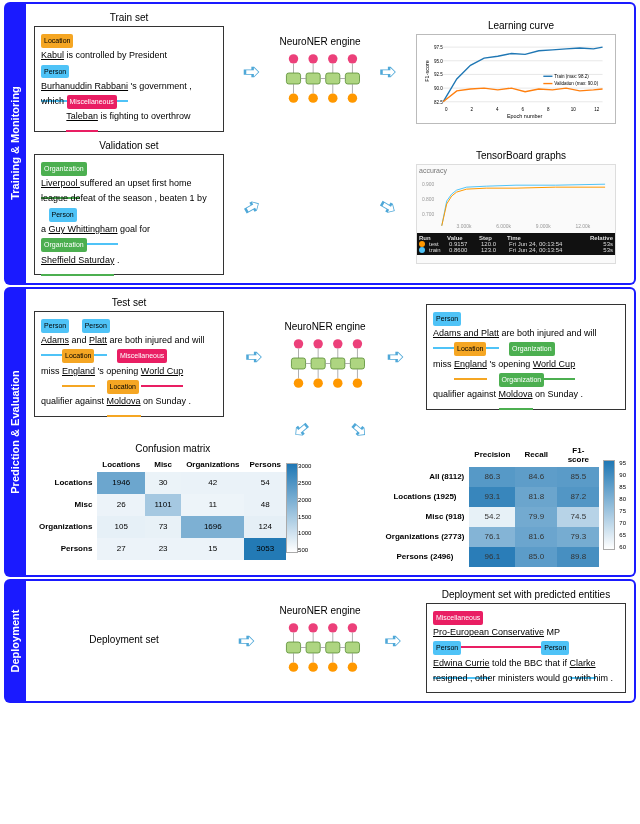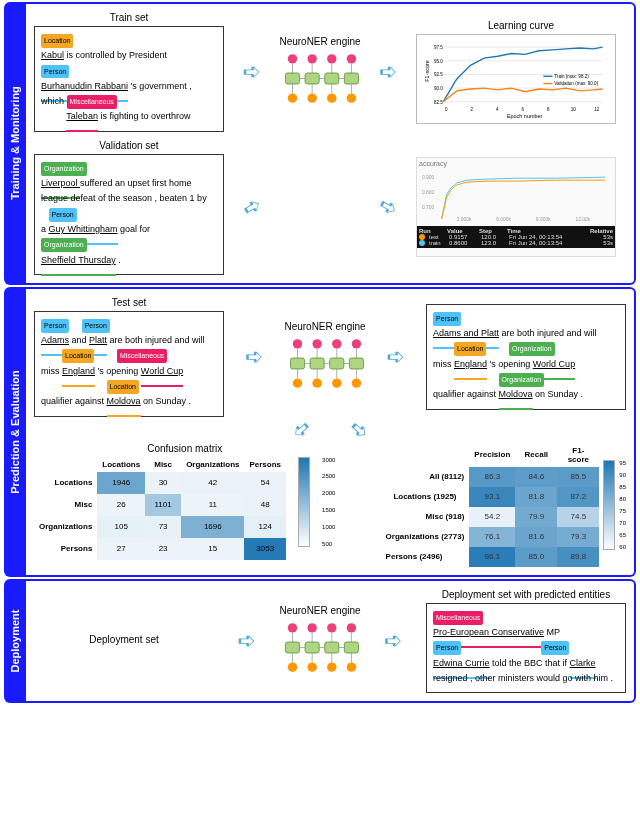--- a/index.html
+++ b/index.html
@@ -13,21 +13,21 @@
 .tag { font-size: 7px; padding: 1px 3px; border-radius: 2px; display: inline-block; }
 .tag-loc { background: #f5a623; color: #000; }
 .tag-per { background: #4fc3f7; color: #000; }
 .tag-misc { background: #e91e63; color: #fff; }
 .tag-org { background: #4caf50; color: #fff; }
 .ent { border-bottom: 2px solid; padding-bottom: 9px; text-decoration: underline; }
 .ent-loc { border-color: #f5a623; }
 .ent-per { border-color: #4fc3f7; }
 .ent-misc { border-color: #e91e63; }
 .ent-org { border-color: #4caf50; }
-.engine { text-align: center; }
+.engine { text-align: right; }
 .engine-label { font-size: 10px; margin-bottom: 4px; }
 .engine-svg { width: 80px; height: 55px; }
 .arrow { color: #4fa8d8; font-size: 22px; display: inline-flex; align-items: center; justify-content: center; }
 .row { display: flex; align-items: center; justify-content: space-between; gap: 4px; }
 .col { flex: 1; }
 .chart-box { border: 1px solid #bbb; background: #fff; padding: 3px; height: 90px; position: relative; width: 200px; }
 .tb-box { background: #fafafa; height: 100px; position: relative; overflow: hidden; border: 1px solid #ddd; width: 200px; }
 .matrix-table { border-collapse: collapse; font-size: 8px; }
 .matrix-table td, .matrix-table th { padding: 3px 5px; text-align: center; }
 .mat-cell { width: 36px; height: 22px; }
@@ -141,28 +141,29 @@
     <div class="row" style="margin-top:8px">
 
       <div class="col" style="max-width:190px">
         <div class="panel-title">Validation set</div>
         <div class="text-box">
           <span class="tag tag-org">Organization</span><br>
           <span class="ent ent-org"> Liverpool </span><span> suffered an upset first home league defeat of the season , beaten 1 by</span><br>
           <span style="visibility:hidden">a </span><span class="tag tag-per">Person</span><br>
           <span>a </span><span class="ent ent-per">Guy Whittingham</span><span> goal for</span><br>
           <span class="tag tag-org">Organization</span><br>
-          <span class="ent ent-org">Sheffield Thursday</span><span> .</span>
+          <span class="ent ent-org">Sheffield Saturday</span><span> .</span>
         </div>
       </div>
       <div class="arrow" style="transform:rotate(-30deg)">➪</div>
       <div style="width:80px"></div>
       <div class="arrow" style="transform:rotate(30deg)">➪</div>
 
       <div class="col" style="max-width:210px">
+        <div class="panel-title">TensorBoard graphs</div>
         <div class="tb-box">
           <div style="font-size:7px;color:#777;padding:2px">accuracy</div>
           <svg width="100%" height="55" viewBox="0 0 200 55">
             <text x="5" y="10" font-size="5" fill="#999">0.900</text>
               <text x="5" y="25" font-size="5" fill="#999">0.800</text>
               <text x="5" y="40" font-size="5" fill="#999">0.700</text>
             <polyline fill="none" stroke="#4fc3f7" stroke-width="1" points="25,50 30,25 35,18 40,14 50,11 70,10 100,9 140,9 190,8"></polyline>
             <polyline fill="none" stroke="#ff9800" stroke-width="1" points="25,50 30,28 35,20 40,16 50,13 70,12 100,12 140,11 190,11"></polyline>
             <text x="40" y="52" font-size="5" fill="#999">3.000k</text>
               <text x="80" y="52" font-size="5" fill="#999">6.000k</text>
@@ -272,21 +273,21 @@
     </div>
 
     <div class="row" style="justify-content:center;gap:40px">
       <div class="arrow" style="transform:rotate(140deg)">➪</div>
       <div class="arrow" style="transform:rotate(40deg)">➪</div>
     </div>
 
     <div class="row" style="align-items:flex-start;gap:10px">
       <div>
         <div class="panel-title">Confusion matrix</div>
-        <div style="display:flex;gap:12px;align-items:flex-start">
+        <div style="display:flex;gap:0;align-items:center">
           <table class="matrix-table" id="conf-matrix">
               <tbody>
                 <tr>
                   <th></th>
                   <th>Locations</th>
                   <th>Misc</th>
                   <th>Organizations</th>
                   <th>Persons</th>
                 </tr>
                 <tr>
@@ -360,21 +361,21 @@
                   <td class="rep-cell" style="background:rgba(31,119,180,0.6241666666666668)">79.9</td>
                   <td class="rep-cell" style="background:rgba(31,119,180,0.32261904761904764)">74.5</td>
                 </tr>
                 <tr>
                   <th style="text-align:right">Organizations (2773)</th>
                   <td class="rep-cell" style="background:rgba(31,119,180,0.5472619047619047)">76.1</td>
                   <td class="rep-cell" style="background:rgba(31,119,180,0.6585714285714285)">81.6</td>
                   <td class="rep-cell" style="background:rgba(31,119,180,0.6120238095238094)">79.3</td>
                 </tr>
                 <tr>
-                  <th style="text-align:left">Persons (2496)</th>
+                  <th style="text-align:center">Persons (2496)</th>
                   <td class="rep-cell" style="background:rgba(31,119,180,0.9520238095238093)">96.1</td>
                   <td class="rep-cell" style="background:rgba(31,119,180,0.7273809523809524)">85.0</td>
                   <td class="rep-cell" style="background:rgba(31,119,180,0.8245238095238094)">89.8</td>
                 </tr>
               </tbody>
             </table>
           <div class="colorbar2"></div>
           <div style="display:flex;flex-direction:column;justify-content:space-between;height:90px;font-size:6px" id="rep-scale">
               <div>95</div>
               <div>90</div>

